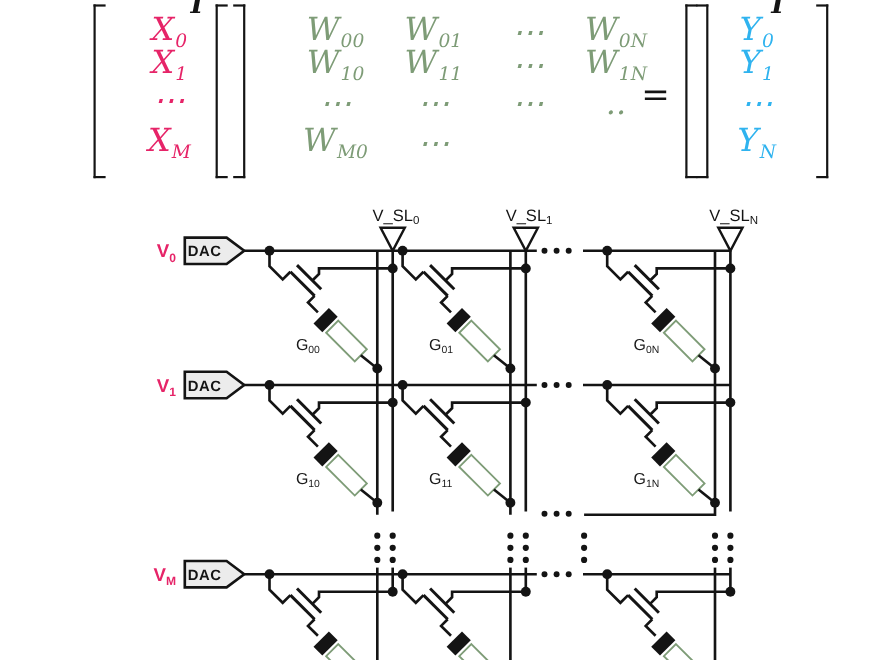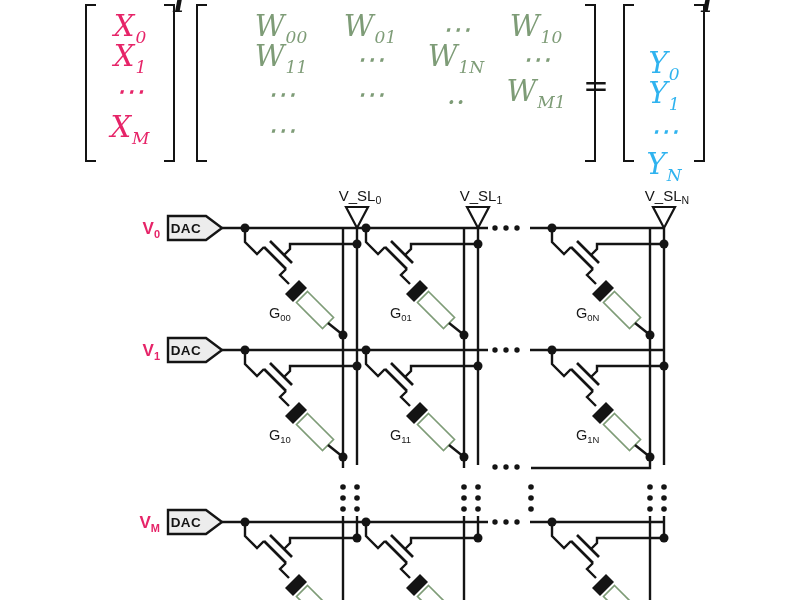--- a/index.html
+++ b/index.html
@@ -1,27 +1,27 @@
 <!DOCTYPE html>
 <html><head>
 <meta charset="utf-8">
 <style>
   html,body{margin:0;padding:0;}
   body{width:800px;height:600px;position:relative;overflow:hidden;background:#ffffff;
        font-family:"Liberation Sans","DejaVu Sans",sans-serif;}
   
   .eq{position:absolute;top:0;left:0;width:800px;height:178px;}
-  .vec,.mat{position:absolute;top:4px;display:flex;height:158px;}
+  .vec,.mat{position:absolute;top:4px;display:flex;height:158px;gap:24px;}
   .brk{width:11px;border:2.6px solid #141414;box-sizing:border-box;}
   .brk.l{border-right:none;}
   .brk.r{border-left:none;}
   .colx{display:grid;grid-template-rows:30px 30px 40px 32px;align-items:center;
         justify-items:center;padding:10px 6px 0;box-sizing:content-box;}
   .xcol{min-width:56px;}
-  .ycol{min-width:48px;margin-top:37px;}
+  .ycol{min-width:48px;}
   .wgrid{display:grid;grid-template-columns:68px 110px 62px 98px;
          grid-template-rows:30px 30px 40px 32px;align-items:center;
          justify-items:center;padding:10px 0 0;margin-left:40px;}
   .ent{white-space:nowrap;line-height:1;}
   .ent i{font-family:"DejaVu Serif","Liberation Serif",serif;font-style:italic;font-size:29px;}
   .ent sub{font-family:"DejaVu Serif","Liberation Serif",serif;font-style:italic;
            font-size:17px;vertical-align:-7px;margin-left:1px;line-height:1;}
   .xclr .ent{color:#e62468;}
   .wclr .ent{color:#7e9c77;}
   .yclr .ent{color:#2fb3ef;}
@@ -60,29 +60,30 @@
     <div class="brk r"></div>
   </div>
   <span class="tmark" style="left:170px">T</span>
 
   <div class="mat" style="left:196px">
     <div class="brk l"></div>
     <div class="wgrid wclr">
       <span class="ent"><i>W</i><sub>00</sub></span>
       <span class="ent"><i>W</i><sub>01</sub></span>
       <span class="ent"><i>⋯</i></span>
+      <span class="ent"><i>W</i><sub>0N</sub></span>
       <span class="ent"><i>W</i><sub>10</sub></span>
       <span class="ent"><i>W</i><sub>11</sub></span>
       <span class="ent"><i>⋯</i></span>
       <span class="ent"><i>W</i><sub>1N</sub></span>
       <span class="ent"><i>⋯</i></span>
       <span class="ent"><i>⋯</i></span>
       <span class="ent"><i>⋯</i></span>
       <span class="ent"><i>..</i></span>
-      <span class="ent"><i>W</i><sub>M1</sub></span>
+      <span class="ent"><i>W</i><sub>M0</sub></span>
       <span class="ent"><i>⋯</i></span>
     </div>
     <div class="brk r"></div>
   </div>
 
   <span class="eqs">=</span>
 
   <div class="vec" style="left:623px">
     <div class="brk l"></div>
     <div class="colx ycol yclr">

